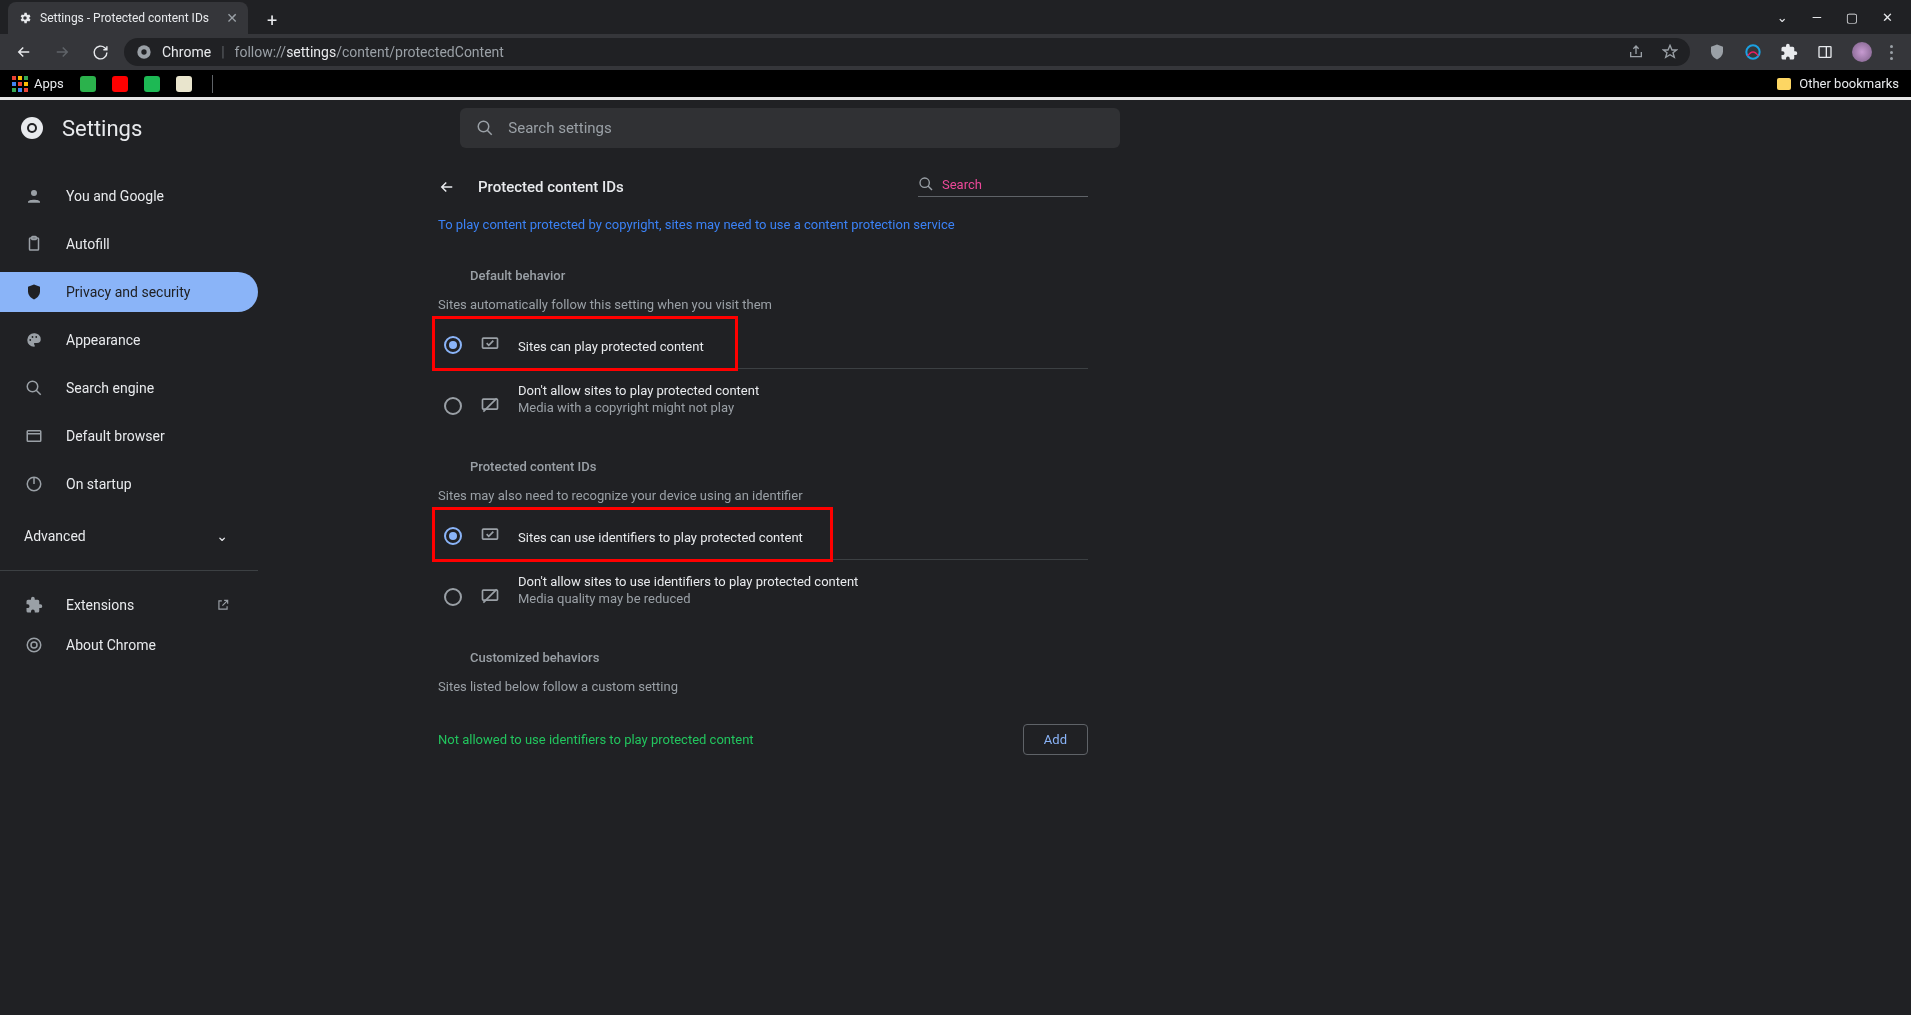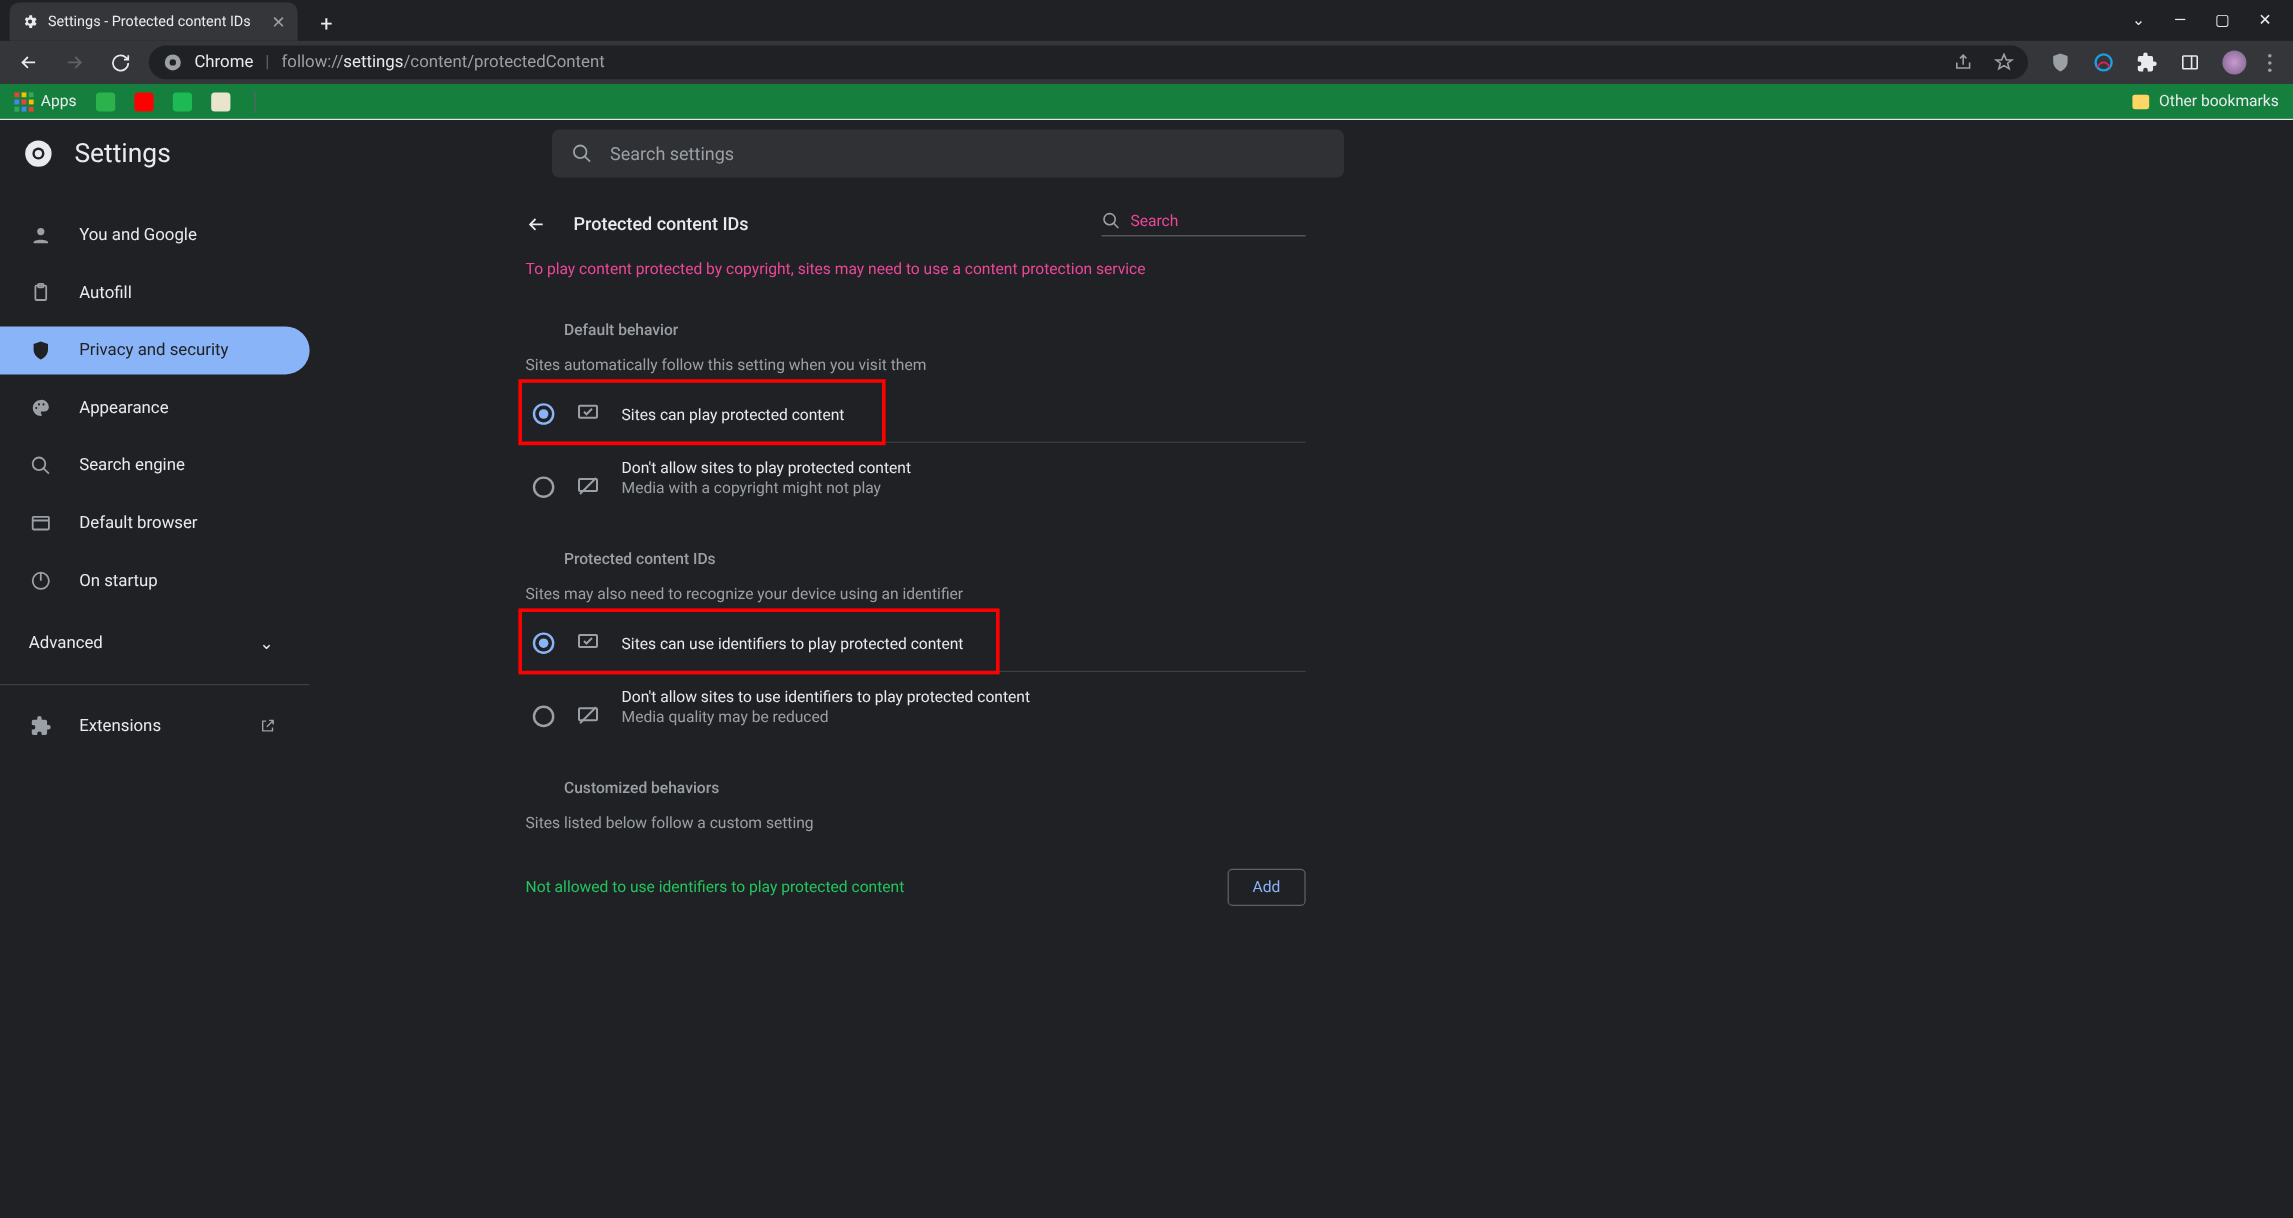--- a/index.html
+++ b/index.html
@@ -24,21 +24,21 @@
 .omnibox .pipe{ color:#5f6368;}
 .omnibox .url{ color:#9aa0a6;}
 .omnibox .url .seg1{ color:#9aa0a6;}
 .omnibox .url .seg2{ color:#e8eaed;}
 .tool-icons{ display:flex; align-items:center; gap:18px; padding:0 8px;}
 .tool-icons .ic{ width:18px; height:18px; display:flex; align-items:center; justify-content:center; color:#9aa0a6;}
 .avatar{ width:20px; height:20px; border-radius:50%; background:radial-gradient(circle,#c79bd1,#7b5e87);}
 .menu-dots{ display:flex; flex-direction:column; gap:3px;}
 .menu-dots span{ width:3px; height:3px; background:#9aa0a6; border-radius:50%;}
 
-.bookmarks{ height:30px; background:#15803d; display:flex; align-items:center; padding:0 12px; gap:16px; font-size:13px; color:#e8eaed; border-bottom:1px solid #e5e5e5;}
+.bookmarks{ height:30px; background:#000000; display:flex; align-items:center; padding:0 12px; gap:16px; font-size:13px; color:#e8eaed; border-bottom:3px solid #e5e5e5;}
 .bk-item{ display:flex; align-items:center; gap:6px;}
 .bk-ico{ width:16px; height:16px; border-radius:3px;}
 .apps-dots{ width:16px; height:16px; display:grid; grid-template-columns:repeat(3,4px); grid-template-rows:repeat(3,4px); gap:2px;}
 .apps-dots span:nth-child(1){background:#ea4335;} .apps-dots span:nth-child(2){background:#fbbc04;} .apps-dots span:nth-child(3){background:#34a853;}
 .apps-dots span:nth-child(4){background:#4285f4;} .apps-dots span:nth-child(5){background:#ea4335;} .apps-dots span:nth-child(6){background:#fbbc04;}
 .apps-dots span:nth-child(7){background:#34a853;} .apps-dots span:nth-child(8){background:#4285f4;} .apps-dots span:nth-child(9){background:#ea4335;}
 .bk-sep{ width:1px; height:18px; background:#5f6368; margin:0 4px;}
 .other-bk{ margin-left:auto; display:flex; align-items:center; gap:8px;}
 .folder-ic{ width:14px; height:12px; background:#fdd663; border-radius:2px;}
 
@@ -63,21 +63,21 @@
 
 
 .main{ flex:1; padding:20px 0 30px 0;}
 .panel{ width:650px; margin-left:180px;}
 .panel-head{ display:flex; align-items:center; gap:20px; margin-bottom:20px;}
 .panel-head h2{ font-size:15px; font-weight:500;}
 .panel-head .back{ color:#e8eaed; width:20px;}
 .panel-search{ margin-left:auto; display:flex; align-items:center; gap:8px; border-bottom:1px solid #5f6368; width:170px; padding-bottom:4px; color:#ec4899; font-size:13px;}
 .panel-search .mag{ width:16px; height:16px;}
 
-.desc{ color:#ec4899; font-size:13px; margin-bottom:36px;}
+.desc{ color:#3b82f6; font-size:13px; margin-bottom:36px;}
 .sect-title{ color:#9aa0a6; font-size:13px; font-weight:500; margin-bottom:14px;margin-left:32px;}
 .sect-sub{ color:#9aa0a6; font-size:13px; margin-bottom:8px;}
 
 .radio-row{ display:flex; align-items:flex-end; gap:18px; padding:14px 6px; border-bottom:1px solid #3c4043;}
 .radio-row.last{ border-bottom:none; margin-bottom:30px;}
 .radio{ width:18px; height:18px; border:2px solid #8ab4f8; border-radius:50%; display:flex; align-items:center; justify-content:center; flex-shrink:0;}
 .radio.sel::after{ content:""; width:8px; height:8px; background:#8ab4f8; border-radius:50%;}
 .radio.unsel{ border-color:#9aa0a6;}
 .opt-ic{ width:20px; height:20px; color:#9aa0a6; display:flex; align-items:center; justify-content:center; flex-shrink:0;}
 .opt-txt{ font-size:13px;}
@@ -306,20 +306,29 @@
           <svg width="18" height="18" viewBox="0 0 24 24" fill="#9aa0a6">
             <path d="M20.5 11H19V7a2 2 0 00-2-2h-4V3.5a2.5 2.5 0 10-5 0V5H4a2 2 0 00-2 2v4h1.5a2.5 2.5 0 110 5H2v4a2 2 0 002 2h4v-1.5a2.5 2.5 0 115 0V22h4a2 2 0 002-2v-4h1.5a2.5 2.5 0 100-5z"></path>
           </svg>
         </span>
       <span>Extensions</span>
       <span class="open-ic">
           <svg width="14" height="14" viewBox="0 0 24 24" fill="none" stroke="#9aa0a6" stroke-width="2">
             <path d="M14 4h6v6M20 4l-9 9M19 14v5H5V5h5"></path>
           </svg>
         </span>
+    </div>
+    <div class="ext-item">
+      <span class="side-ic">
+          <svg width="18" height="18" viewBox="0 0 24 24" fill="none" stroke="#9aa0a6" stroke-width="2">
+            <circle cx="12" cy="12" r="9"></circle>
+            <circle cx="12" cy="12" r="4"></circle>
+          </svg>
+        </span>
+      <span>About Chrome</span>
     </div>
   </div>
 
   <div class="main">
     <div class="panel">
       <div class="panel-head">
         <span class="back">
             <svg width="18" height="18" viewBox="0 0 24 24" fill="none" stroke="#e8eaed" stroke-width="2">
               <path d="M19 12H5M11 18l-6-6 6-6"></path>
             </svg>

